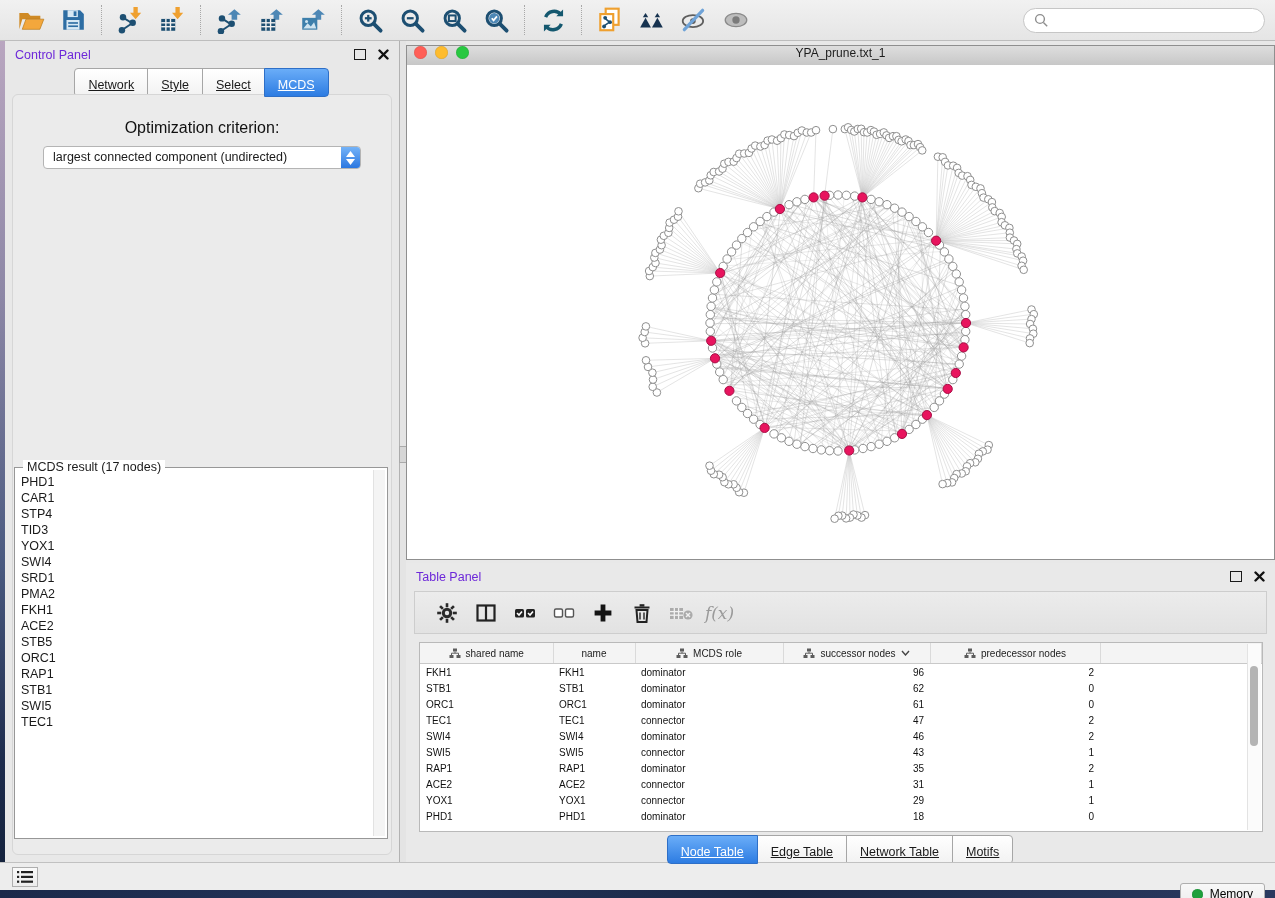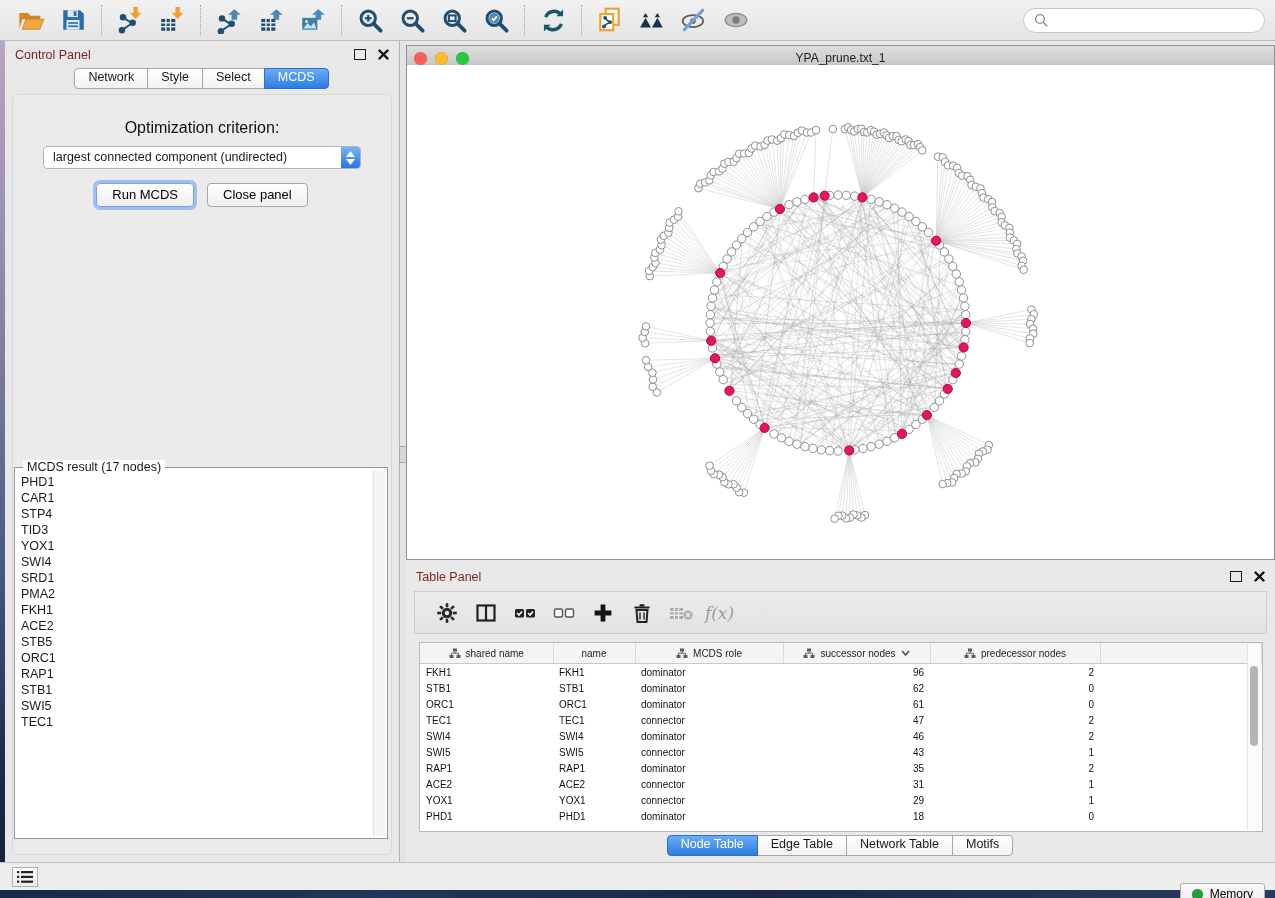--- a/index.html
+++ b/index.html
@@ -21,27 +21,27 @@
   
   .wall-left{position:absolute;left:0;top:41px;width:5px;height:849px;
              background:linear-gradient(180deg,#b9a6c0,#8d87a6 30%,#49597f 62%,#1d2b4c 85%,#122039);}
   .wall-bottom{position:absolute;left:0;top:890px;width:1275px;height:8px;
              background:linear-gradient(90deg,#1b294a,#23345a 30%,#1a2846 60%,#2a3a60);}
 
   
   .control-panel{position:absolute;left:5px;top:41px;width:395px;height:821px;background:#e8e8e8;
                  box-sizing:border-box;border-right:1px solid #b2b2b2;}
   .panel-head{height:27px;display:flex;align-items:center;padding:0 10px;}
-  .panel-title{font-size:12.5px;color:#7f1d1d;}
+  .panel-title{font-size:12.5px;color:#6d28d9;}
   .ph-spacer{flex:1;}
   .float-ico{width:10px;height:9px;border:1.5px solid #1a1a1a;background:transparent;margin-right:12px;cursor:pointer;}
   .close-ico{cursor:pointer;display:flex;}
   .tabbar{display:flex;justify-content:center;}
-  .tab{border:1px solid #a6a6a6;background:linear-gradient(#ffffff,#f2f2f2);padding:1px 13px 4px;
-       font-size:12.5px;margin-left:-1px;cursor:pointer;position:relative;}
+  .tab{border:1px solid #a6a6a6;background:linear-gradient(#ffffff,#f2f2f2);padding:9px 13px 4px;
+       font-size:12.5px;margin-left:-1px;cursor:pointer;position:relative;text-decoration:underline;}
   .tab:first-child{border-radius:4px 0 0 4px;}
   .tab:last-child{border-radius:0 4px 4px 0;}
   .tab.active{background:linear-gradient(#6aadf8,#2d7ce2);color:#fff;border-color:#2e6fc7;z-index:2;}
   .cp-body{position:absolute;left:7px;right:7px;top:53px;bottom:7px;background:#ebebeb;
            border:1px solid #d6d6d6;border-radius:6px;}
   .opt-label{text-align:center;margin-top:24px;font-size:16px;color:#111;}
   .selectbox{display:flex;align-items:stretch;margin:9px auto 0;width:318px;height:23px;
              border:1px solid #b4b4b4;border-radius:4px;background:#fff;box-sizing:border-box;cursor:pointer;gap:36px;}
   .selectbox .val{flex:1;padding:3px 0 0 9px;font-size:12.5px;white-space:nowrap;overflow:hidden;}
   .stepper{width:19px;background:linear-gradient(#74b3f8,#2b77e0);border-radius:0 3px 3px 0;
@@ -65,21 +65,21 @@
   .v-split .grip{position:absolute;left:-1px;top:405px;width:8px;height:15px;background:#d6d6d6;
            border:1px solid #aaa;}
   .h-split{position:absolute;left:406px;top:601px;width:869px;height:3px;background:#e4e4e4;cursor:row-resize;}
   .h-split .grip{position:absolute;left:430px;top:-3px;width:14px;height:8px;background:#d6d6d6;border:1px solid #aaa;}
 
   
   .right-bg{position:absolute;left:406px;top:41px;width:869px;height:821px;background:#e8e8e8;}
   .net-frame{position:absolute;left:406px;top:45px;width:869px;height:515px;box-sizing:border-box;
              border:1px solid #8f8f8f;background:#fff;}
   .net-title{height:19px;background:linear-gradient(#dedede,#c7c7c7);border-bottom:1px solid #9d9d9d;
-             display:flex;align-items:flex-end;padding:0 7px;position:relative;}
+             display:flex;align-items:flex-start;padding:0 7px;position:relative;}
   .lights{display:flex;gap:8px;z-index:2;}
   .light{width:13px;height:13px;border-radius:50%;box-shadow:inset 0 0 1px rgba(0,0,0,.35);cursor:pointer;}
   .net-title .nt-label{position:absolute;left:0;right:0;text-align:center;font-size:12px;color:#1c1c1c;}
   .net-canvas{position:absolute;left:0;top:19px;width:867px;height:494px;background:#fff;}
 
   
   .table-panel{position:absolute;left:406px;top:563px;width:869px;height:299px;background:#e9e9e9;}
   .tp-toolbar{position:absolute;left:8px;right:8px;top:28px;height:43px;background:linear-gradient(#ececec,#e2e2e2);
               border:1px solid #cdcdcd;display:flex;align-items:center;padding:0 12px;box-sizing:border-box;}
   .tpi{width:39px;display:flex;justify-content:center;align-items:center;background:none;border:none;
@@ -344,24 +344,20 @@
       <div class="selectbox">
         <span class="val">largest connected component (undirected)</span>
         <span class="stepper">
           <svg width="9" height="6" viewBox="0 0 9 6">
               <path d="M4.5 0 L9 6 H0 Z" fill="#fff"></path>
             </svg>
           <svg width="9" height="6" viewBox="0 0 9 6">
               <path d="M4.5 6 L0 0 H9 Z" fill="#fff"></path>
             </svg>
         </span>
-      </div>
-      <div class="btnrow">
-        <button class="btn focused">Run MCDS</button>
-        <button class="btn">Close panel</button>
       </div>
     </div>
     <div class="result-fieldset">
       <span class="result-legend">MCDS result (17 nodes)</span>
       <div class="result-list" id="mcds-list">
           <div class="result-item">PHD1</div>
           <div class="result-item">CAR1</div>
           <div class="result-item">STP4</div>
           <div class="result-item">TID3</div>
           <div class="result-item">YOX1</div>

